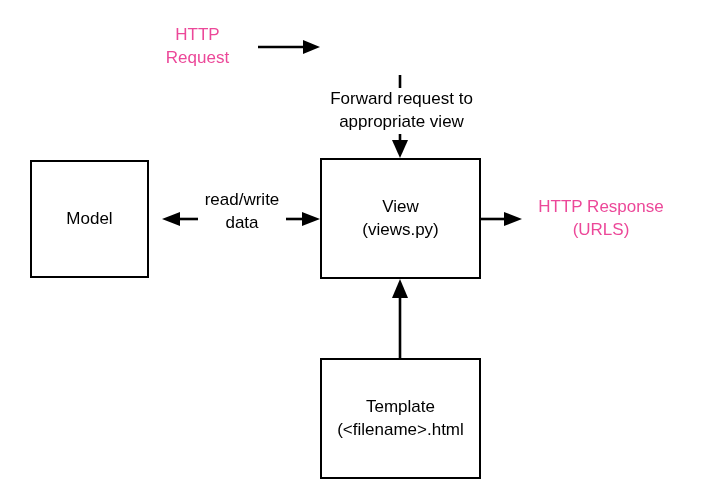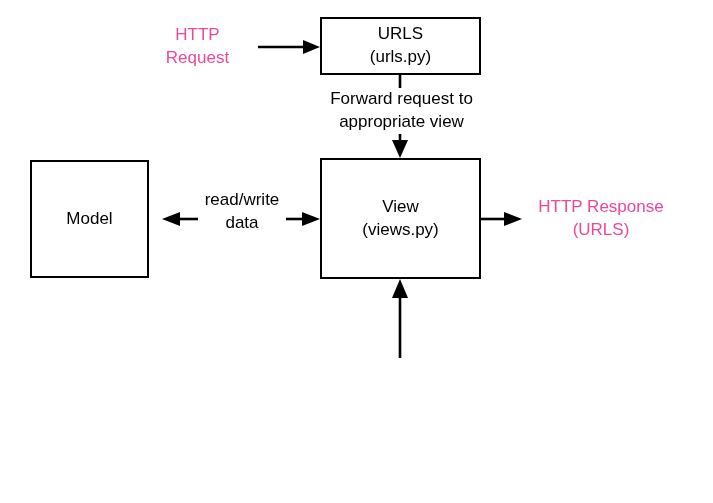--- a/index.html
+++ b/index.html
@@ -98,34 +98,34 @@
       <line x1="481" y1="219" x2="512" y2="219"></line>
       <polygon points="522,219 504,212 504,226"></polygon>
     </g>
 
     <g>
       <line x1="400" y1="358" x2="400" y2="290"></line>
       <polygon points="400,279 392,298 408,298"></polygon>
     </g>
   </svg>
 
-  <div class="node" style="left:320px; top:17px; width:161px; height:58px;">
-    <span class="l1">URLS</span>
-    <span class="l2">(urls.py)</span>
-  </div>
 
   <div class="node" style="left:30px; top:160px; width:119px; height:118px;">
     <span class="l1">Model</span>
   </div>
 
   <div class="node" style="left:320px; top:158px; width:161px; height:121px;">
     <span class="l1">View</span>
     <span class="l2">(views.py)</span>
   </div>
 
+  <div class="node overflow" style="left:320px; top:358px; width:161px; height:121px;">
+    <span class="l1">Template</span>
+    <span class="l2">(&lt;filename&gt;.html</span>
+  </div>
 
   <div class="caption" style="left:155px; top:24px; width:85px;">
     <span>HTTP</span>
     <span>Request</span>
   </div>
 
   <div class="caption" style="left:529px; top:196px; width:144px;">
     <span>HTTP Response</span>
     <span>(URLS)</span>
   </div>

